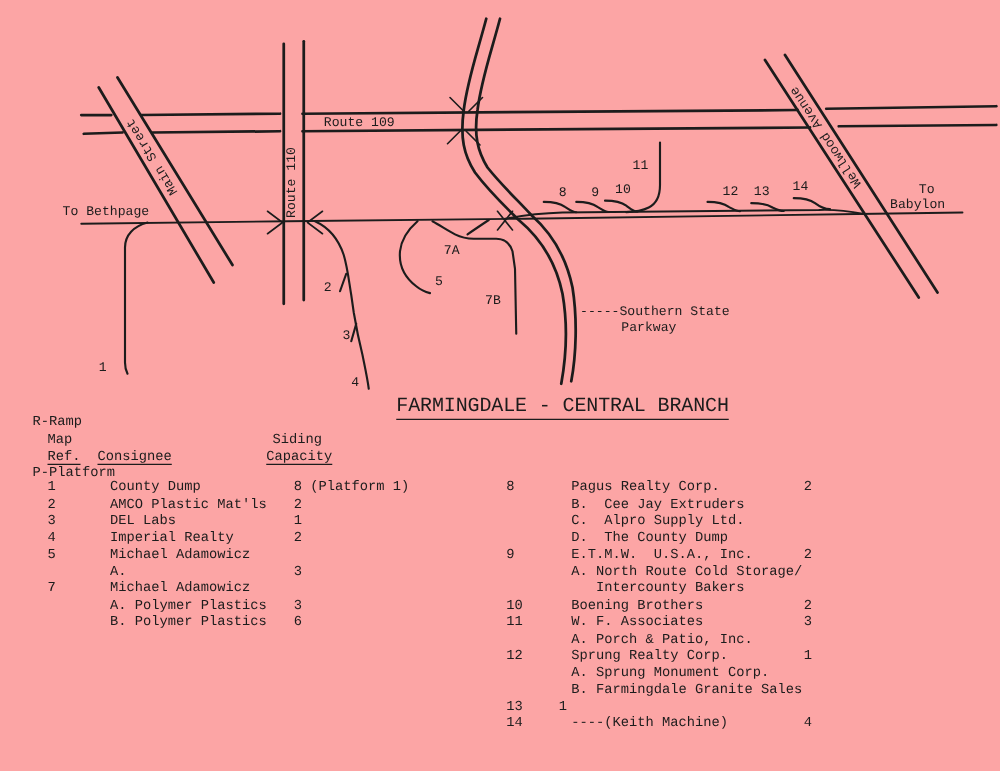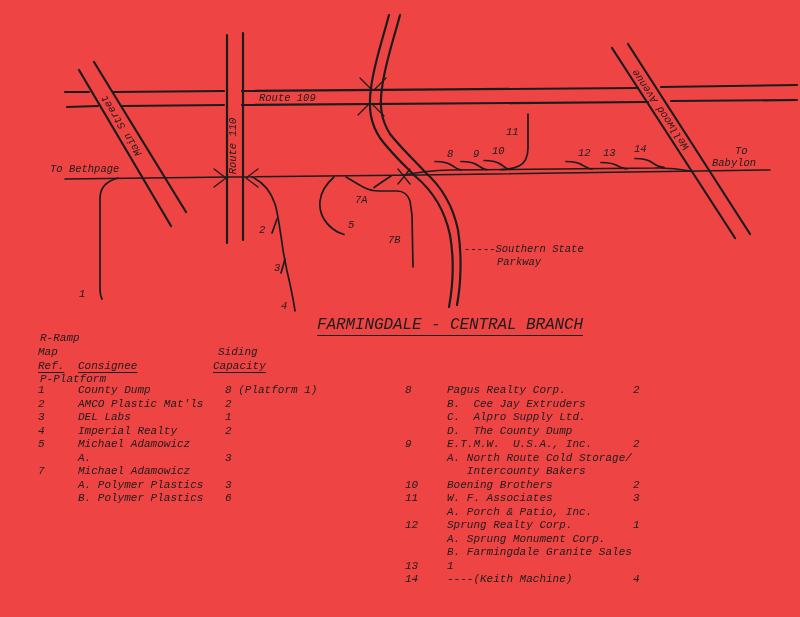--- a/index.html
+++ b/index.html
@@ -1,48 +1,48 @@
 <!DOCTYPE html>
 <html><head>
 <meta charset="utf-8">
 <style>
   html,body{margin:0;padding:0;}
   body{
     width:800px;height:617px;position:relative;overflow:hidden;
     background:#ffffff;color:#1c1c1c;
     font-family:"Liberation Mono","DejaVu Sans Mono",monospace;
   }
-  .page{position:absolute;inset:0;background:#ef4444;font-style:italic;}
+  .page{position:absolute;inset:0;background:#fca5a5;}
   svg.map{position:absolute;left:0;top:0;}
   svg.map text{
     font-family:"Liberation Mono","DejaVu Sans Mono",monospace;
     font-size:10.5px;fill:#1c1c1c;white-space:pre;
   }
   svg.map path, svg.map line{stroke:#1c1c1c;fill:none;}
   .road{stroke-width:2.2px;stroke-linecap:round;}
   .rail{stroke-width:1.5px;stroke-linecap:round;}
   .siding{stroke-width:1.7px;stroke-linecap:round;}
   .mark{stroke-width:1.3px;stroke-linecap:round;}
-  .legend{position:absolute;left:40px;top:305px;font-size:11px;line-height:13.5px;white-space:pre;}
+  .legend{position:absolute;left:26px;top:305px;font-size:11px;line-height:13.5px;white-space:pre;}
   .map-title{
     position:absolute;left:317px;top:316px;font-size:16px;letter-spacing:-0.1px;
     border-bottom:1.6px solid #1c1c1c;padding-bottom:1px;white-space:pre;
   }
   .tbl{position:absolute;font-size:11px;line-height:13.5px;}
   .tbl-left{left:38px;top:346px;width:340px;height:170px;}
   .tbl-right{left:405px;top:384px;width:300px;height:225px;}
   .hspan{position:absolute;white-space:pre;}
   .u{text-decoration:underline;text-underline-offset:2.5px;}
   .rows{position:absolute;left:0;width:100%;}
   .tbl-left .rows{top:38px;}
   .tbl-right .rows{top:0px;}
   .tr{display:flex;height:13.5px;align-items:baseline;}
   .c-ref{flex:0 0 40px;white-space:pre;}
   .tbl-right .c-ref{flex:0 0 42px;}
-  .c-name{flex:0 0 147px;white-space:pre;}
+  .c-name{flex:0 0 147px;white-space:pre;margin-left:10px;}
   .tbl-right .c-name{flex:0 0 186px;}
   .c-cap{white-space:pre;}
 </style>
 </head>
 <body>
 
 <div class="page">
 
   <svg class="map" width="800" height="340" viewBox="0 0 800 340">
 

